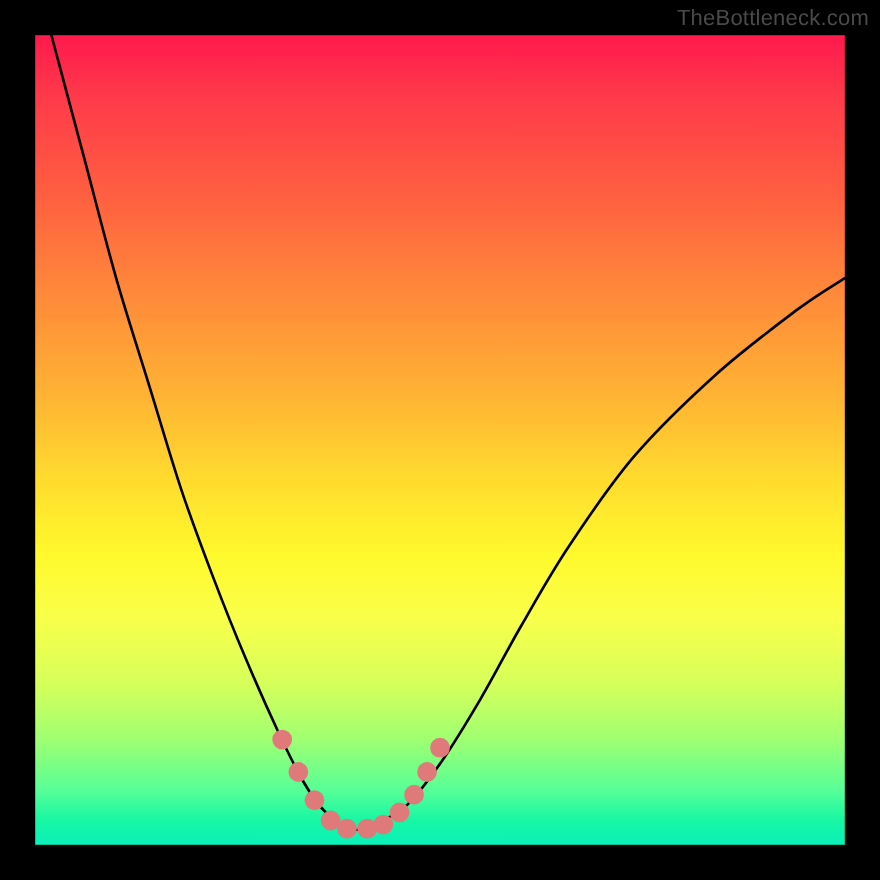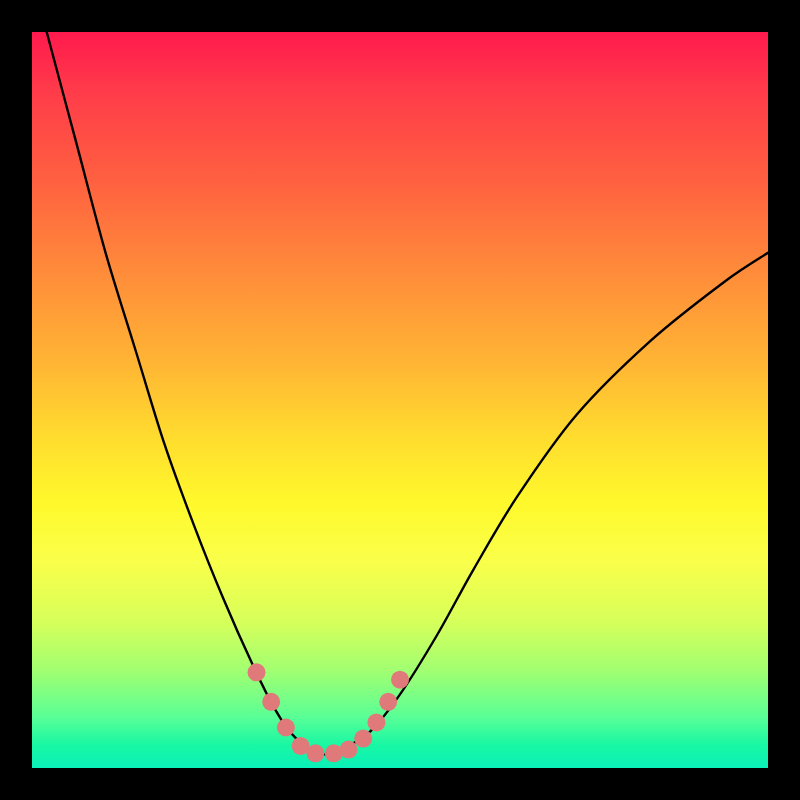--- a/index.html
+++ b/index.html
@@ -74,13 +74,14 @@
           <circle cx="283.4" cy="721.3" r="9" fill="#e07a7a" stroke="#c06060" stroke-width="0"></circle>
           <circle cx="301.8" cy="721.3" r="9" fill="#e07a7a" stroke="#c06060" stroke-width="0"></circle>
           <circle cx="316.5" cy="717.6" r="9" fill="#e07a7a" stroke="#c06060" stroke-width="0"></circle>
           <circle cx="331.2" cy="706.6" r="9" fill="#e07a7a" stroke="#c06060" stroke-width="0"></circle>
           <circle cx="344.4" cy="690.4" r="9" fill="#e07a7a" stroke="#c06060" stroke-width="0"></circle>
           <circle cx="356.2" cy="669.8" r="9" fill="#e07a7a" stroke="#c06060" stroke-width="0"></circle>
           <circle cx="368.0" cy="647.7" r="9" fill="#e07a7a" stroke="#c06060" stroke-width="0"></circle>
         </g>
     </svg>
   </div>
+  <div class="attribution">TheBottleneck.com</div>
 </div>
 
 </body></html>

